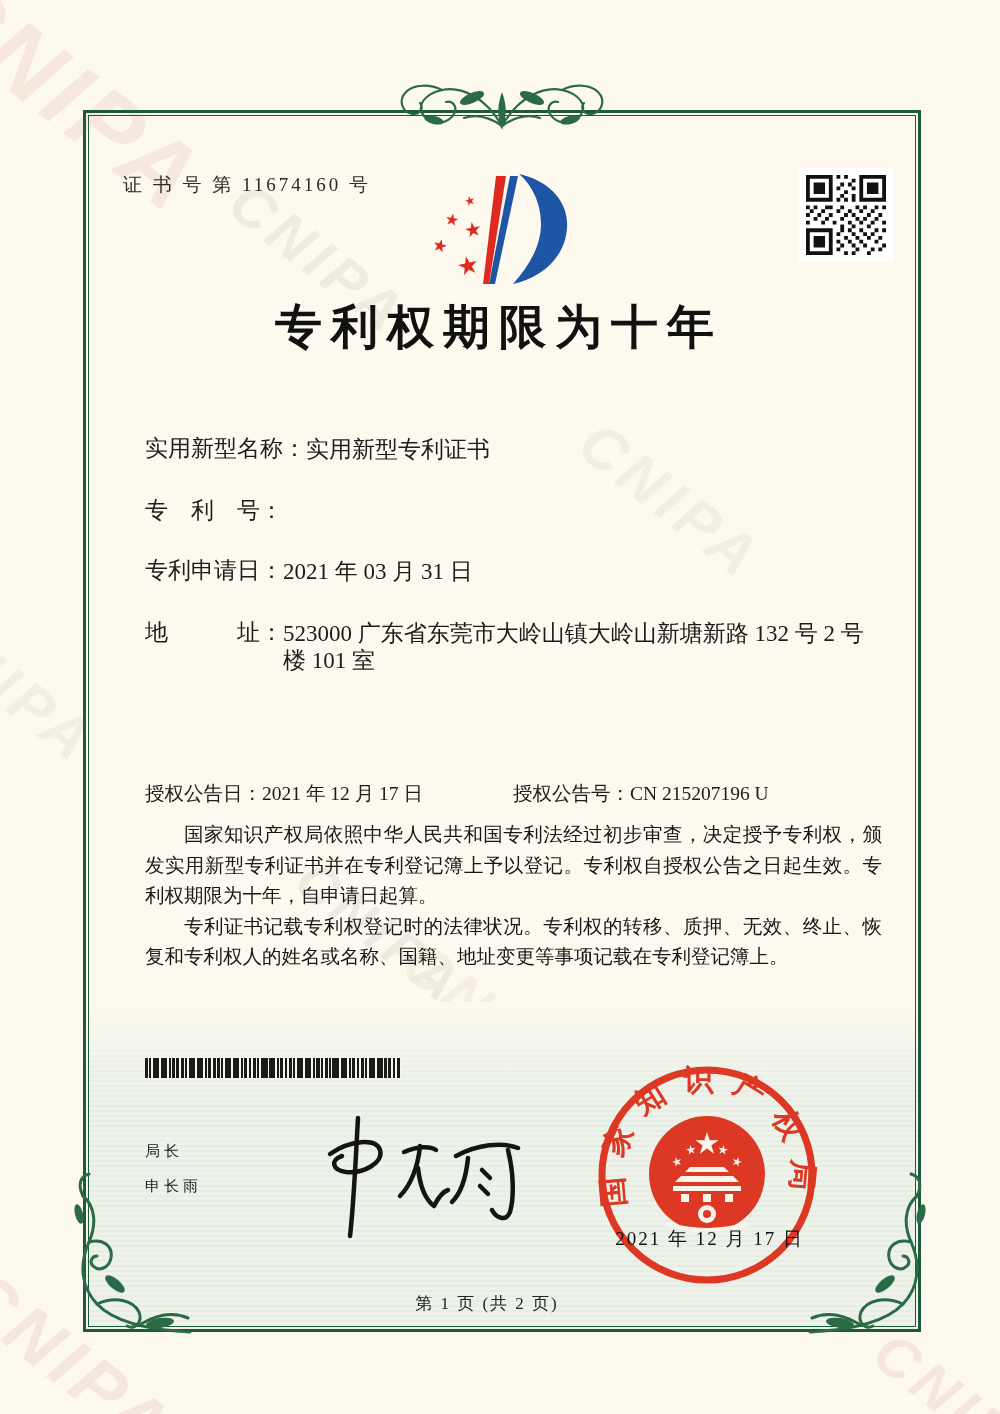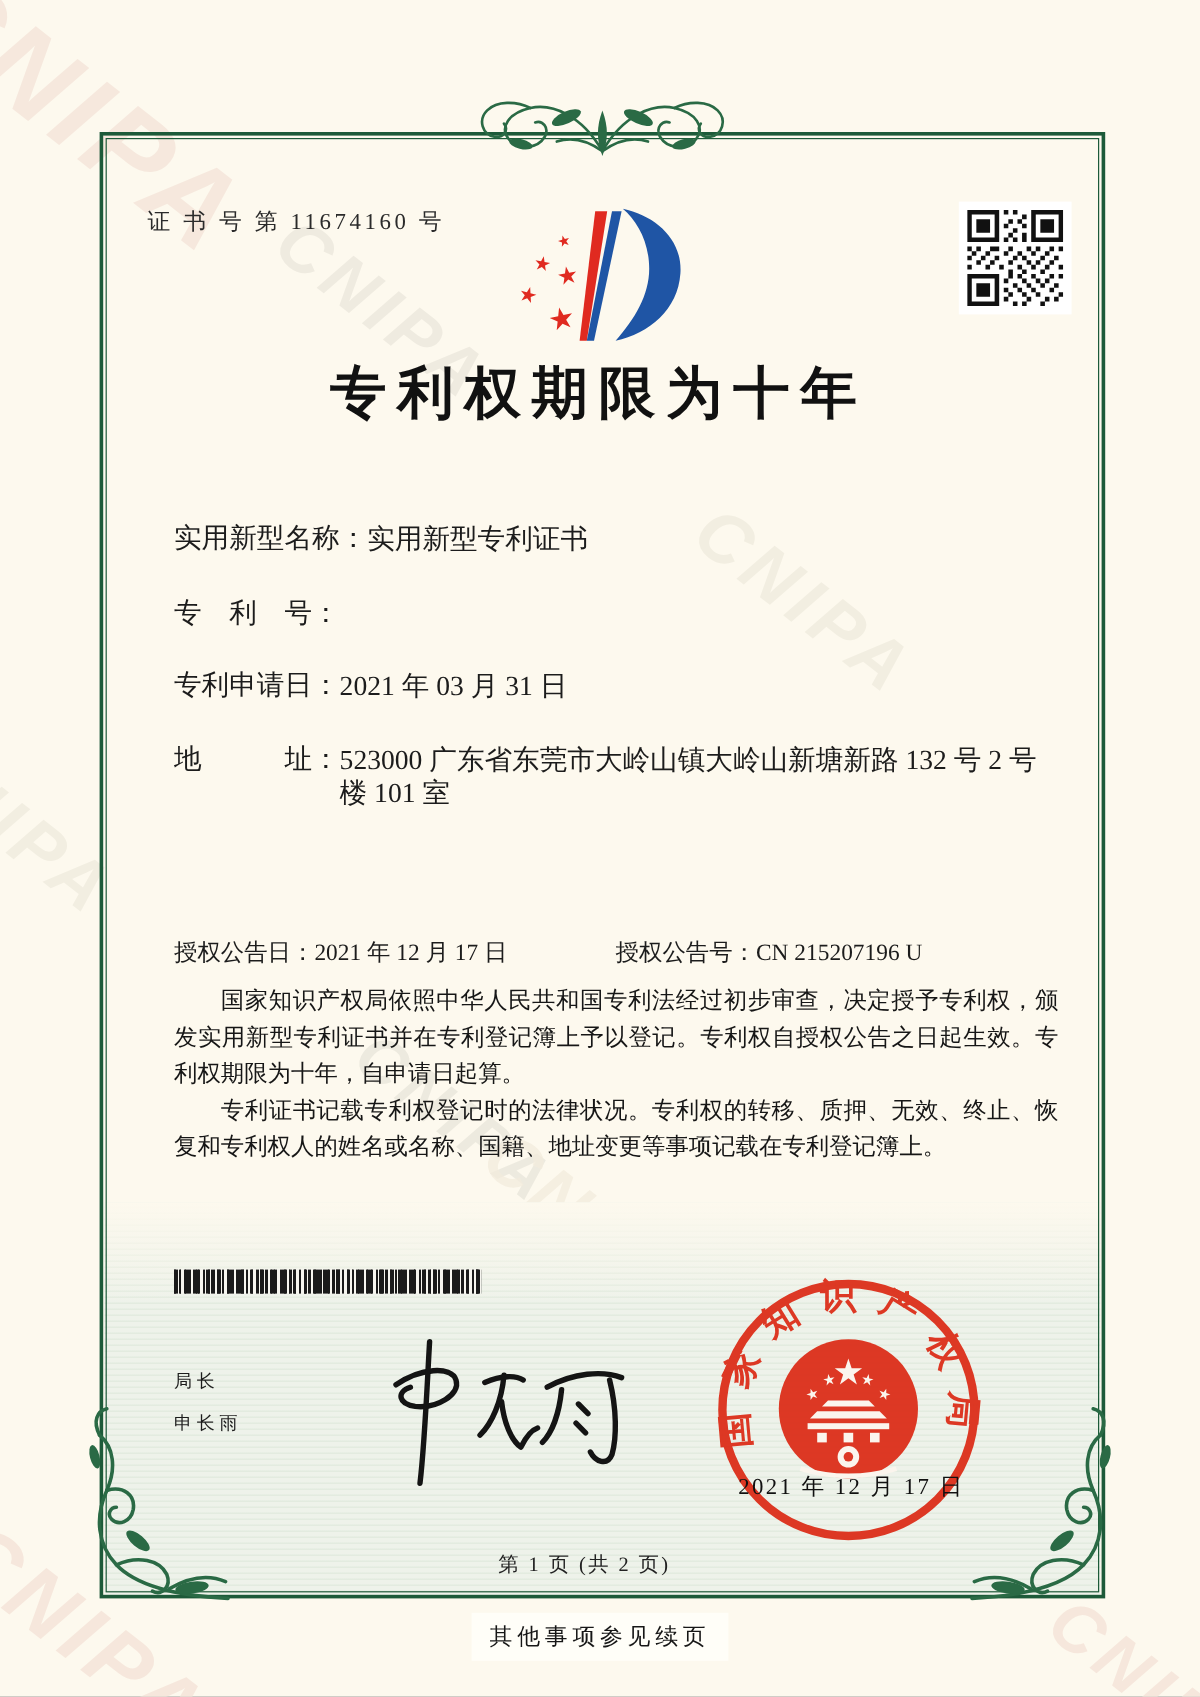--- a/index.html
+++ b/index.html
@@ -268,15 +268,14 @@
       </g>
       <circle cy="40" r="9" fill="#fdf6ee"></circle>
       <circle cy="40" r="4" fill="#dc2b16"></circle>
       <path d="M-40,50 Q0,62 40,50" stroke="#fdf6ee" stroke-width="4" fill="none"></path>
     </g>
   </svg>
   <div class="seal-date">2021 年 12 月 17 日</div>
 
   <div class="pagination">第 1 页 (共 2 页)</div>
 
-  <div class="footer-note">其他事项参见续页</div>
 
 </div>
 
 </body></html>

